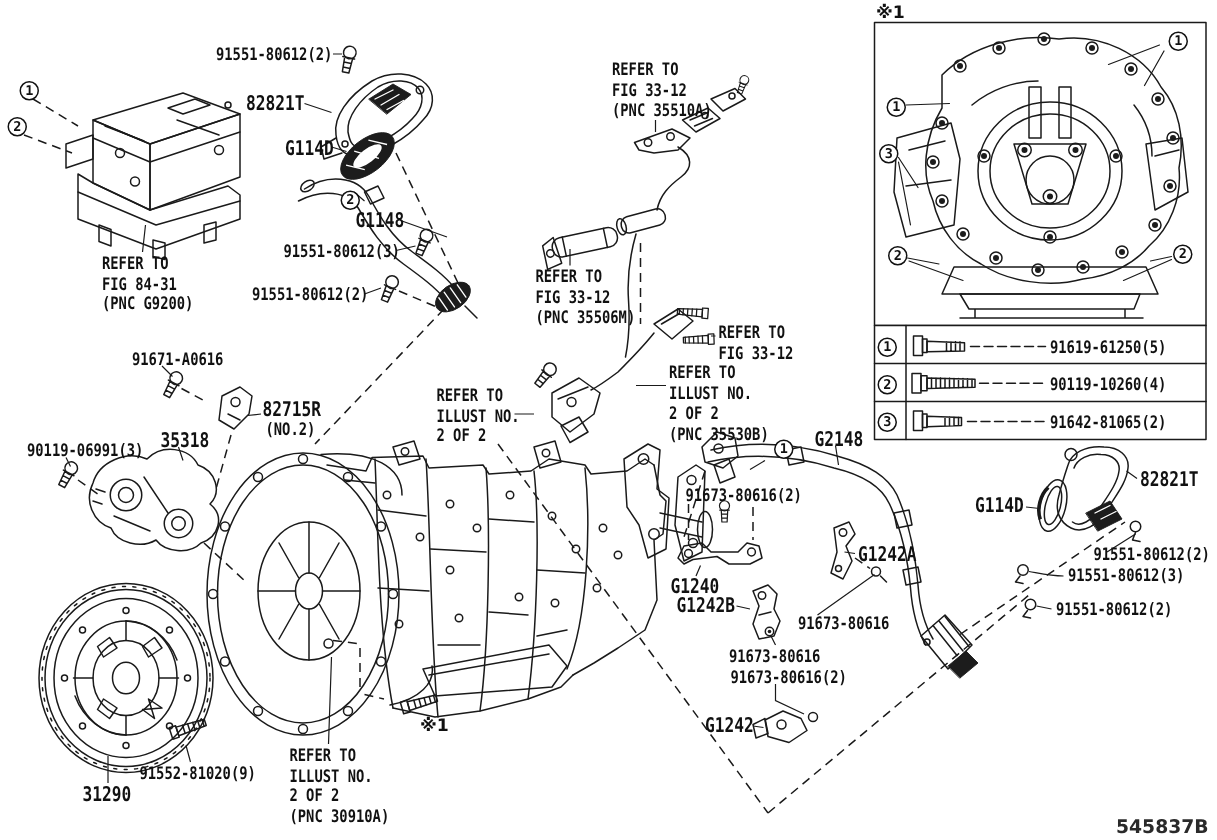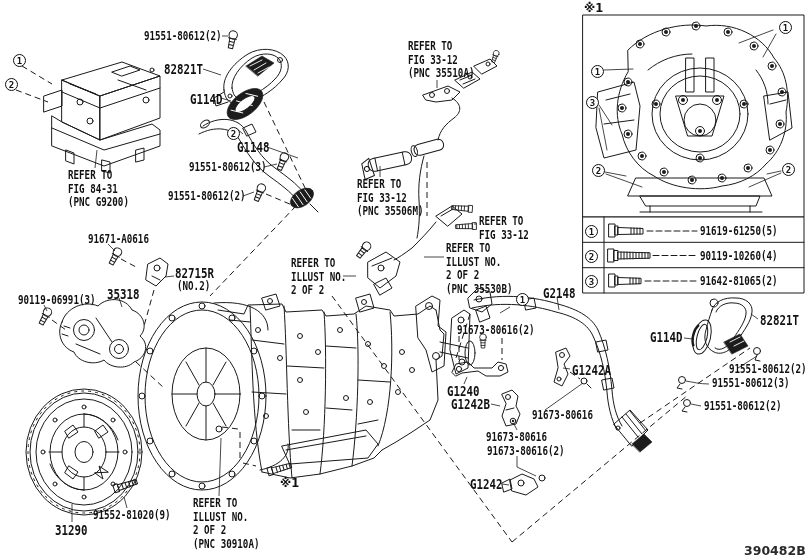--- a/index.html
+++ b/index.html
@@ -508,15 +508,15 @@
   <div>2 OF 2</div>
   <div>(PNC 30910A)</div>
 </div>
 
 <div class="lbl" style="left:700px;top:225px">91619-61250(5)</div>
 <div class="lbl" style="left:700px;top:250px">90119-10260(4)</div>
 <div class="lbl" style="left:700px;top:275px">91642-81065(2)</div>
 
 <div class="mark" style="left:584px;top:1px">※1</div>
 <div class="mark" style="left:280px;top:476px">※1</div>
-<div class="code" style="left:744px;top:543px">390482B</div>
+<div class="code" style="left:744px;top:543px">545837B</div>
 
 </div>
 
 </body></html>

